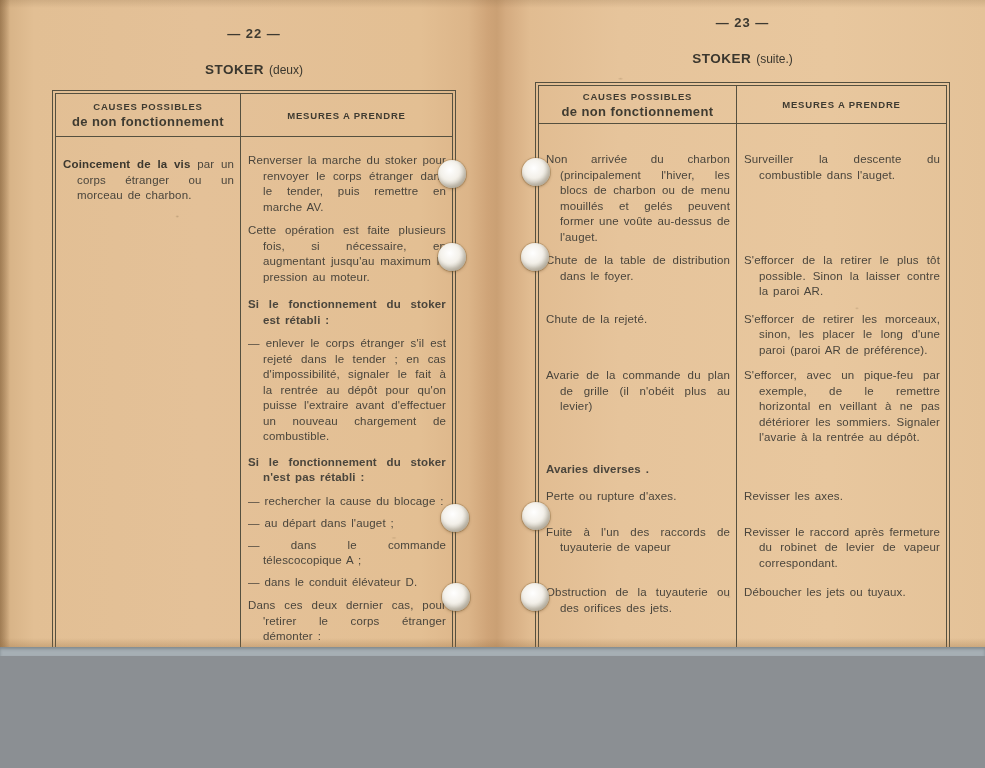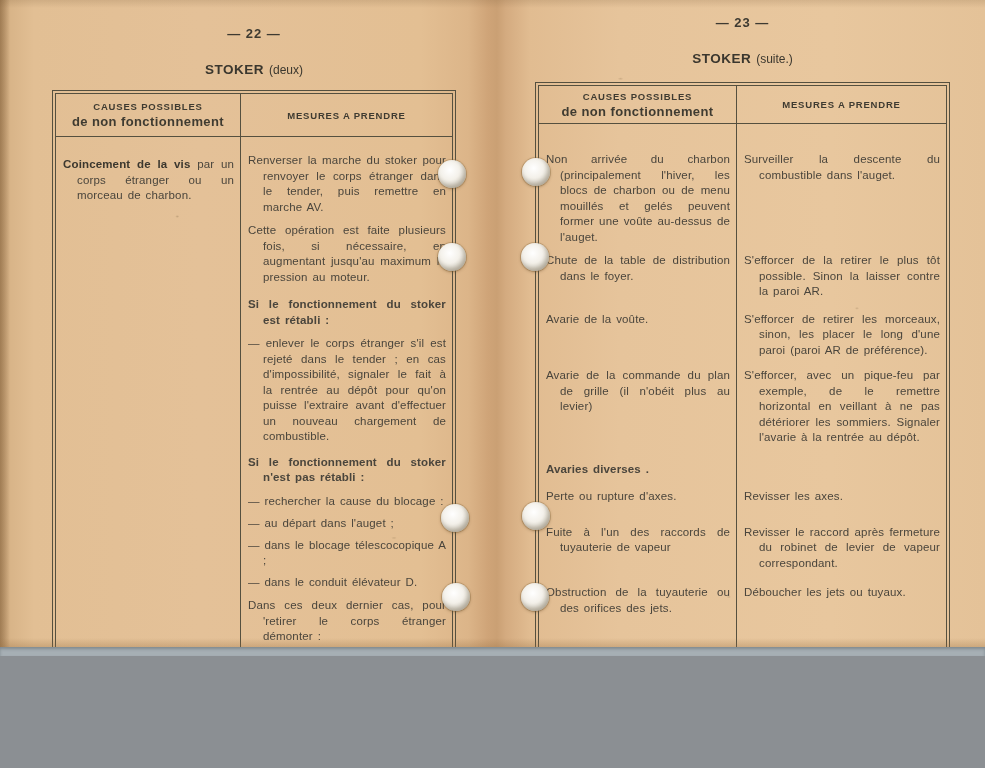--- a/index.html
+++ b/index.html
@@ -117,21 +117,21 @@
             <p class="doc p-cause"><span class="bold">Coincement de la vis</span><span> par un corps étranger ou un morceau de charbon.</span></p>
           </div>
           <div class="cell-m">
             <p class="doc p-hang  m-0">Renverser la marche du stoker pour renvoyer le corps étranger dans le tender, puis remettre en marche AV.</p>
             <p class="doc p-indent m-1">Cette opération est faite plusieurs fois, si nécessaire, en augmentant jusqu'au maximum la pression au moteur.</p>
             <p class="doc p-hang  m-2">Si le fonctionnement du stoker est rétabli :</p>
             <p class="doc p-dash1 m-3">— enlever le corps étranger s'il est rejeté dans le tender ; en cas d'impossibilité, signaler le fait à la rentrée au dépôt pour qu'on puisse l'extraire avant d'effectuer un nouveau chargement de combustible.</p>
             <p class="doc p-hang  m-4">Si le fonctionnement du stoker n'est pas rétabli :</p>
             <p class="doc p-dash1 m-5">— rechercher la cause du blocage :</p>
             <p class="doc p-dash2 m-6">— au départ dans l'auget ;</p>
-            <p class="doc p-dash2 m-7">— dans le blocage télescocopique A ;</p>
+            <p class="doc p-dash2 m-7">— dans le commande télescocopique A ;</p>
             <p class="doc p-dash2 m-8">— dans le conduit élévateur D.</p>
             <p class="doc p-indent m-9">Dans ces deux dernier cas, pour 'retirer le corps étranger démonter :</p>
             <p class="doc m-10">— soit le 1/2 collier B placé sous la trappe T,</p>
             <p class="doc m-11">— soit le vapeur E.</p>
           </div>
         </div>
       </div>
     </div>
   </div>
 
@@ -163,21 +163,21 @@
         <div class="row g23 r-1">
           <div class="cell-c">
               <p class="doc">Chute de la table de distribution dans le foyer.</p>
             </div>
           <div class="cell-m">
               <p class="doc">S'efforcer de la retirer le plus tôt possible. Sinon la laisser contre la paroi AR.</p>
             </div>
         </div>
         <div class="row g23 r-2">
           <div class="cell-c">
-              <p class="doc">Avarie de la voûte.</p>
+              <p class="doc">Chute de la rejeté.</p>
             </div>
           <div class="cell-m">
               <p class="doc">S'efforcer de retirer les morceaux, sinon, les placer le long d'une paroi (paroi AR de préférence).</p>
             </div>
         </div>
         <div class="row g23 r-3">
           <div class="cell-c">
               <p class="doc">Avarie de la commande du plan de grille (il n'obéit plus au levier)</p>
             </div>
           <div class="cell-m">

